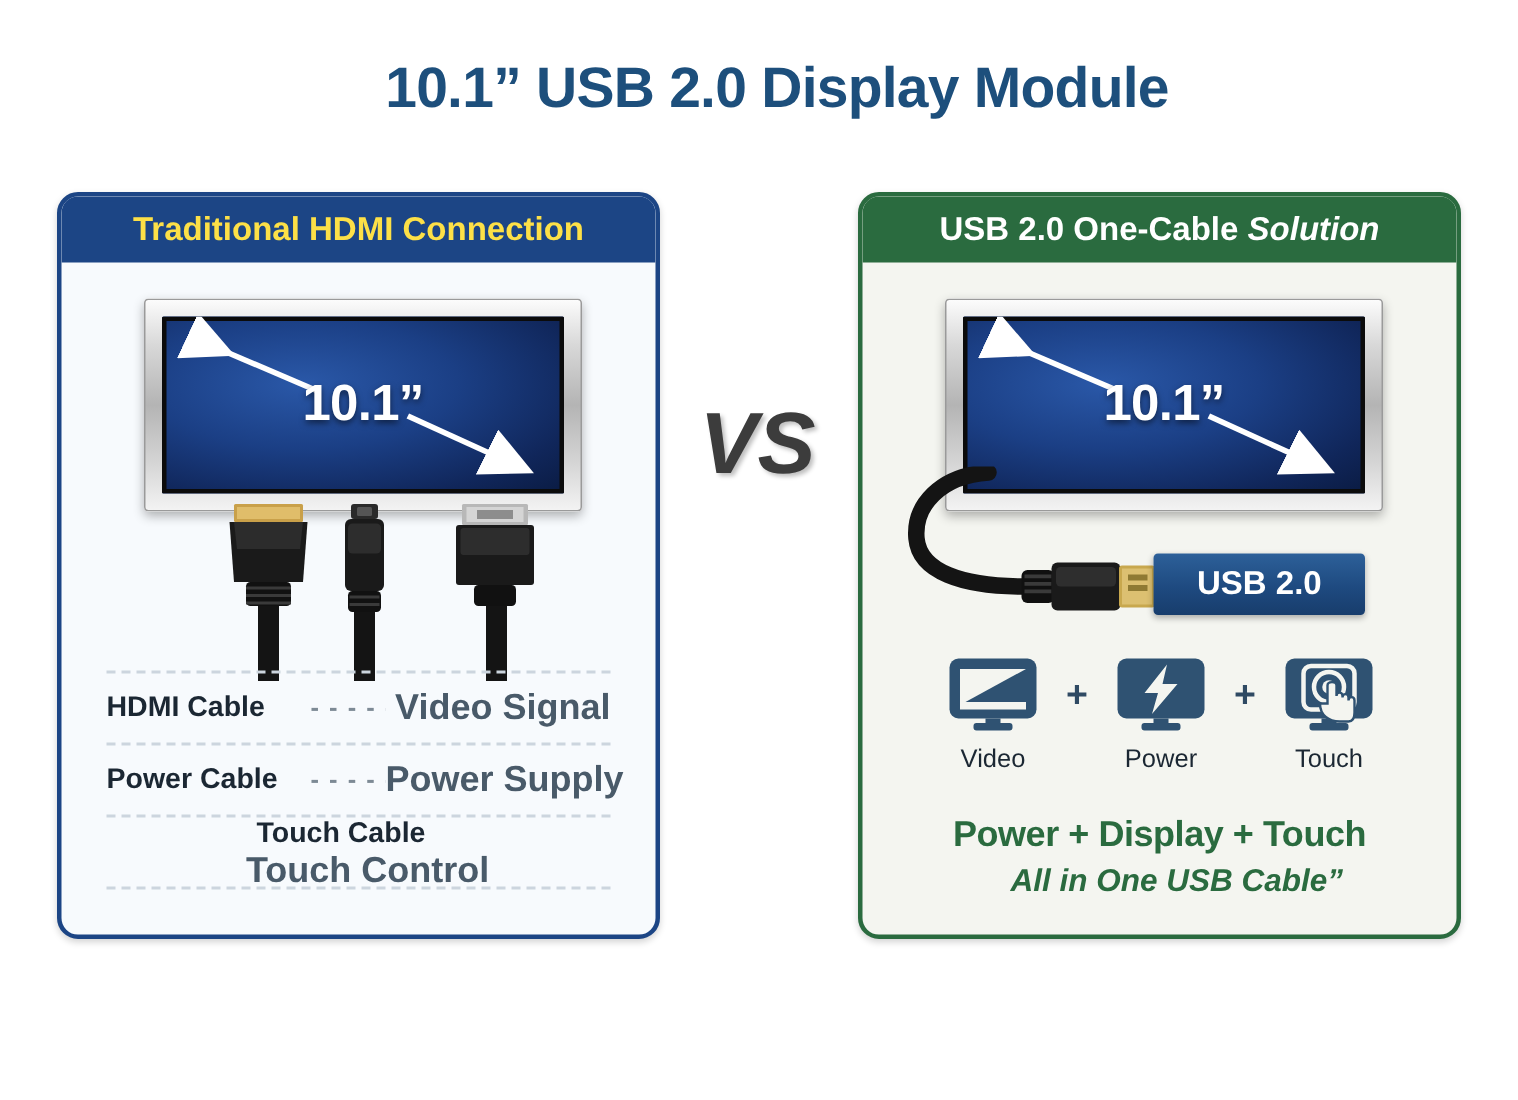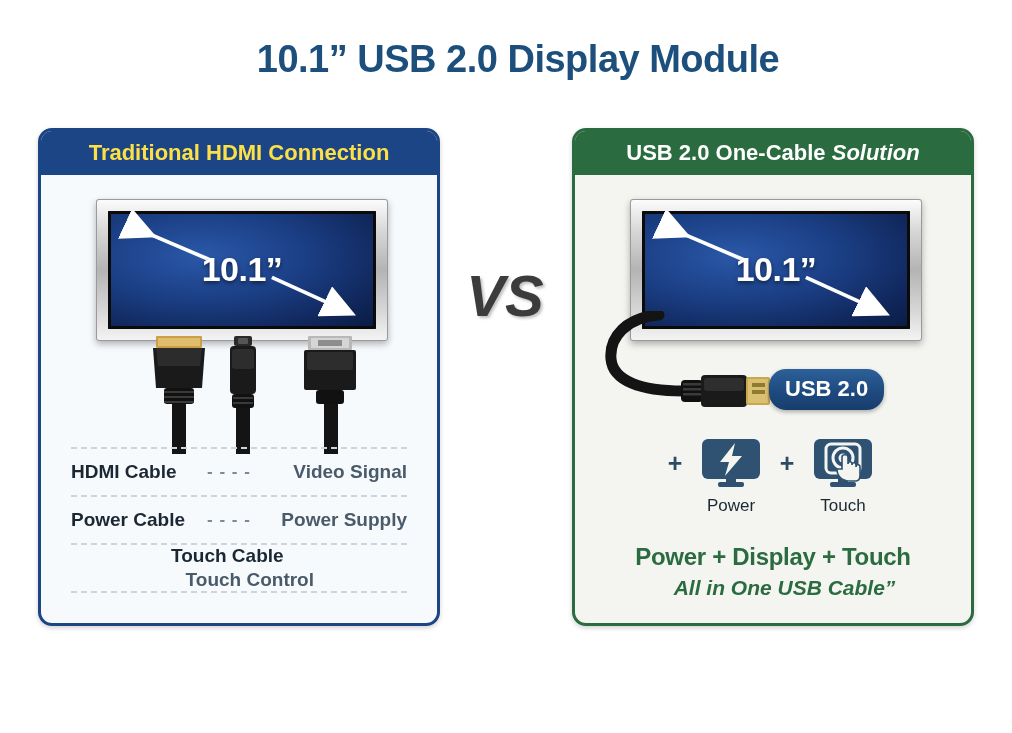--- a/index.html
+++ b/index.html
@@ -129,33 +129,33 @@
     font-size: 17px;
     font-weight: bold;
     color: #7d8a95;
     letter-spacing: 1px;
     overflow: hidden;
     white-space: nowrap;
   }
   .cable-func {
     width: 150px;
     text-align: right;
-    font-size: 19px;
+    font-size: 24px;
     font-weight: bold;
     color: #495a69;
     white-space: nowrap;
   }
 
   
   .usb-badge {
     position: absolute;
     left: 769px;
     top: 369px;
-    padding: 7px 16px 8px;
-    border-radius: 17px;
+    padding: 7px 29px 8px;
+    border-radius: 3px;
     background: linear-gradient(180deg,#2d6099 0%,#1e4a80 55%,#183d6c 100%);
     color: #ffffff;
     font-size: 22px;
     font-weight: bold;
     box-shadow: 0 2px 4px rgba(0,0,0,.30);
   }
 
   
   .feature-row {
     position: absolute;
@@ -351,20 +351,32 @@
       <rect x="155" y="79" width="13" height="4" fill="#8f7a33"></rect>
     </g>
   </svg>
 
 </div>
 
 <div class="usb-badge">USB 2.0</div>
 
 <div class="feature-row">
 
+  <div class="feature">
+    <div class="feature-icon-box">
+      <svg viewBox="0 0 62 52" width="62" height="52">
+        <rect x="2" y="2" width="58" height="40" rx="6" fill="#2f5272"></rect>
+        <rect x="26" y="42" width="10" height="5" fill="#2f5272"></rect>
+        <rect x="18" y="45" width="26" height="5" rx="2" fill="#2f5272"></rect>
+        <path d="M9,9 L53,9 L9,33 Z" fill="#f4f5f0"></path>
+        <rect x="9" y="31" width="44" height="5" fill="#f4f5f0"></rect>
+      </svg>
+    </div>
+    <div class="feature-label">Video</div>
+  </div>
 
   <div class="plus-sign">+</div>
 
   <div class="feature">
     <div class="feature-icon-box">
       <svg viewBox="0 0 62 52" width="62" height="52">
         <rect x="2" y="2" width="58" height="40" rx="6" fill="#2f5272"></rect>
         <rect x="26" y="42" width="10" height="5" fill="#2f5272"></rect>
         <rect x="18" y="45" width="26" height="5" rx="2" fill="#2f5272"></rect>
         <path d="M35,6 L20,25 L29,25 L25,39 L42,19 L32,19 Z" fill="#f4f5f0"></path>

